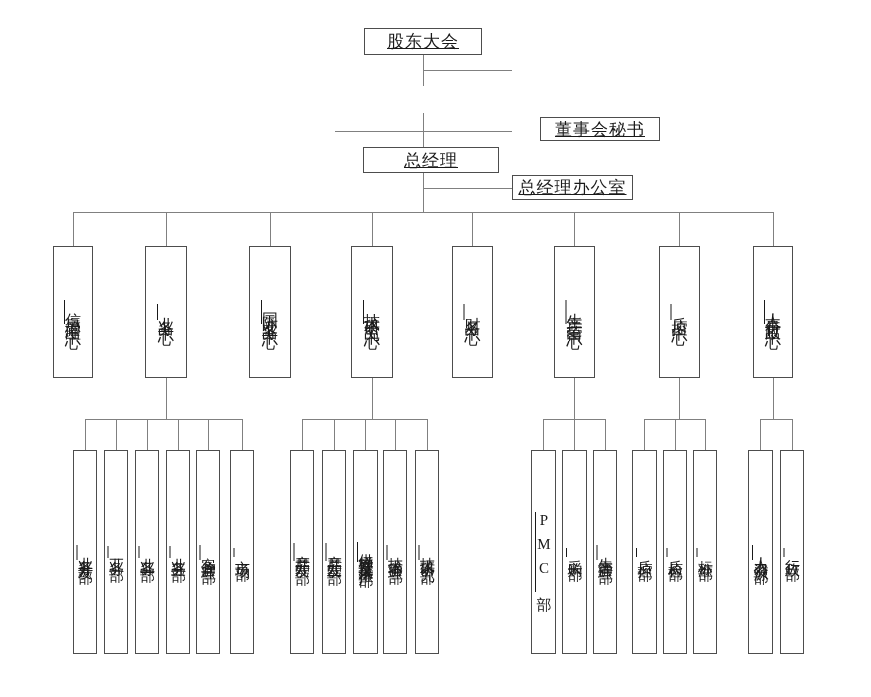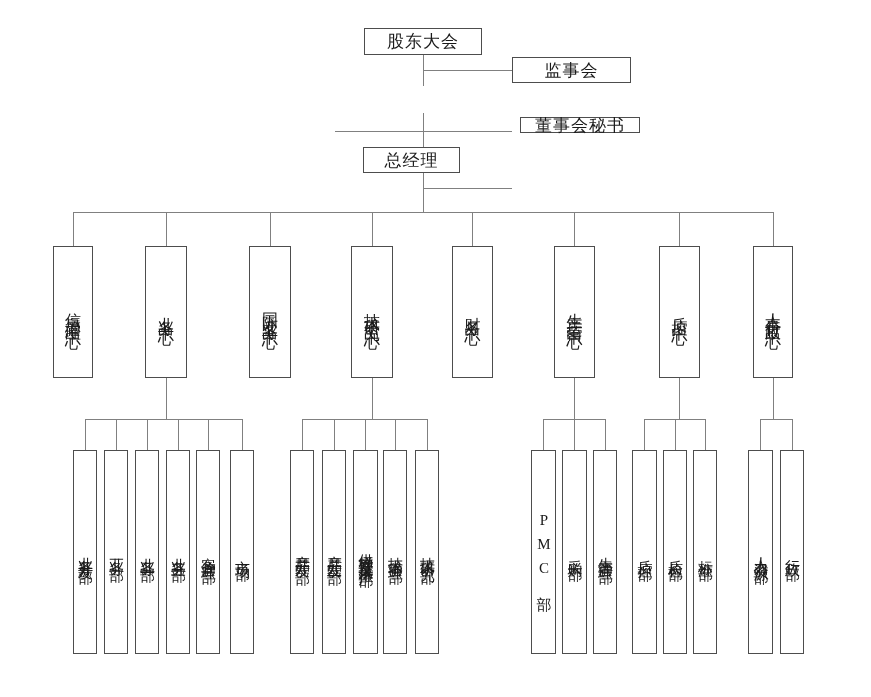--- a/index.html
+++ b/index.html
@@ -15,20 +15,21 @@
   .ln.v{width:1px;}
   .ln.h{height:1px;}
   .box{
     position:absolute;
     box-sizing:border-box;
     border:1px solid #4d4d4d;
     background:#ffffff;
     display:flex;
     align-items:center;
     justify-content:center;
+    text-decoration:underline;
   }
   .hbox .lbl{
     font-size:17px;
     letter-spacing:1px;
     white-space:nowrap;
     line-height:1;
   }
   .vbox .vlbl{
     writing-mode:vertical-rl;
     text-orientation:upright;
@@ -91,28 +92,28 @@
   <div class="ln v" style="left:705px;top:419px;height:31px"></div>
 
   <div class="ln v" style="left:773px;top:378px;height:41px"></div>
   <div class="ln h" style="left:760px;top:419px;width:32px"></div>
   <div class="ln v" style="left:760px;top:419px;height:31px"></div>
   <div class="ln v" style="left:792px;top:419px;height:31px"></div>
 
   <div class="box hbox" style="left:364px;top:28px;width:118px;height:27px">
     <span class="lbl">股东大会</span>
   </div>
-  <div class="box hbox" style="left:512px;top:57px;width:119px;height:26px">
-    <span class="lbl">监事会</span>
-  </div>
-  <div class="box hbox" style="left:520px;top:117px;width:120px;height:16px">
+  <div class="box hbox" style="left:540px;top:117px;width:120px;height:24px">
     <span class="lbl">董事会秘书</span>
   </div>
-  <div class="box hbox" style="left:363px;top:147px;width:97px;height:26px">
+  <div class="box hbox" style="left:363px;top:147px;width:136px;height:26px">
     <span class="lbl">总经理</span>
+  </div>
+  <div class="box hbox" style="left:512px;top:175px;width:121px;height:25px">
+    <span class="lbl">总经理办公室</span>
   </div>
 
   <div class="box vbox center" style="left:53px;top:246px;width:40px;height:132px">
     <span class="vlbl">信息管理中心</span>
   </div>
   <div class="box vbox center" style="left:145px;top:246px;width:42px;height:132px">
     <span class="vlbl">业务中心</span>
   </div>
   <div class="box vbox center" style="left:249px;top:246px;width:42px;height:132px">
     <span class="vlbl">国际业务中心</span>

